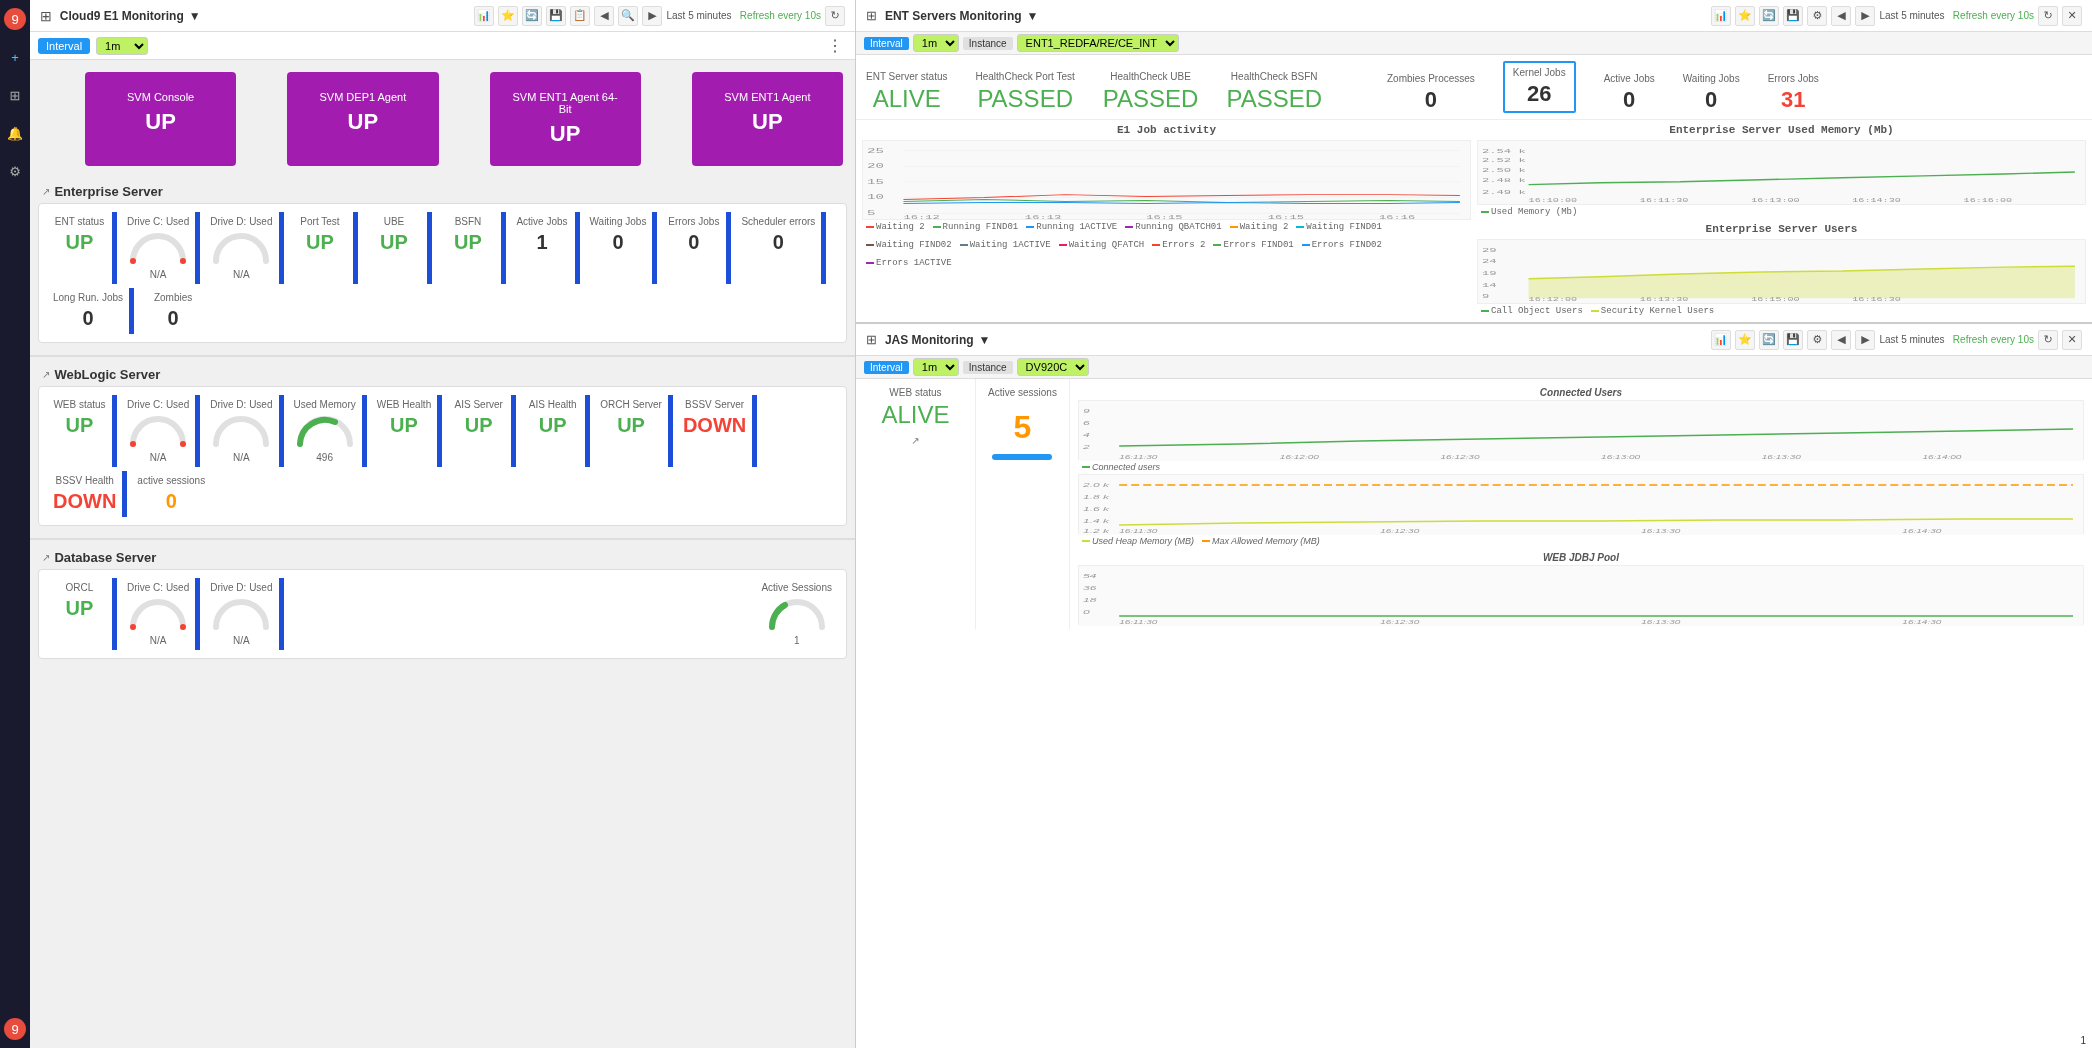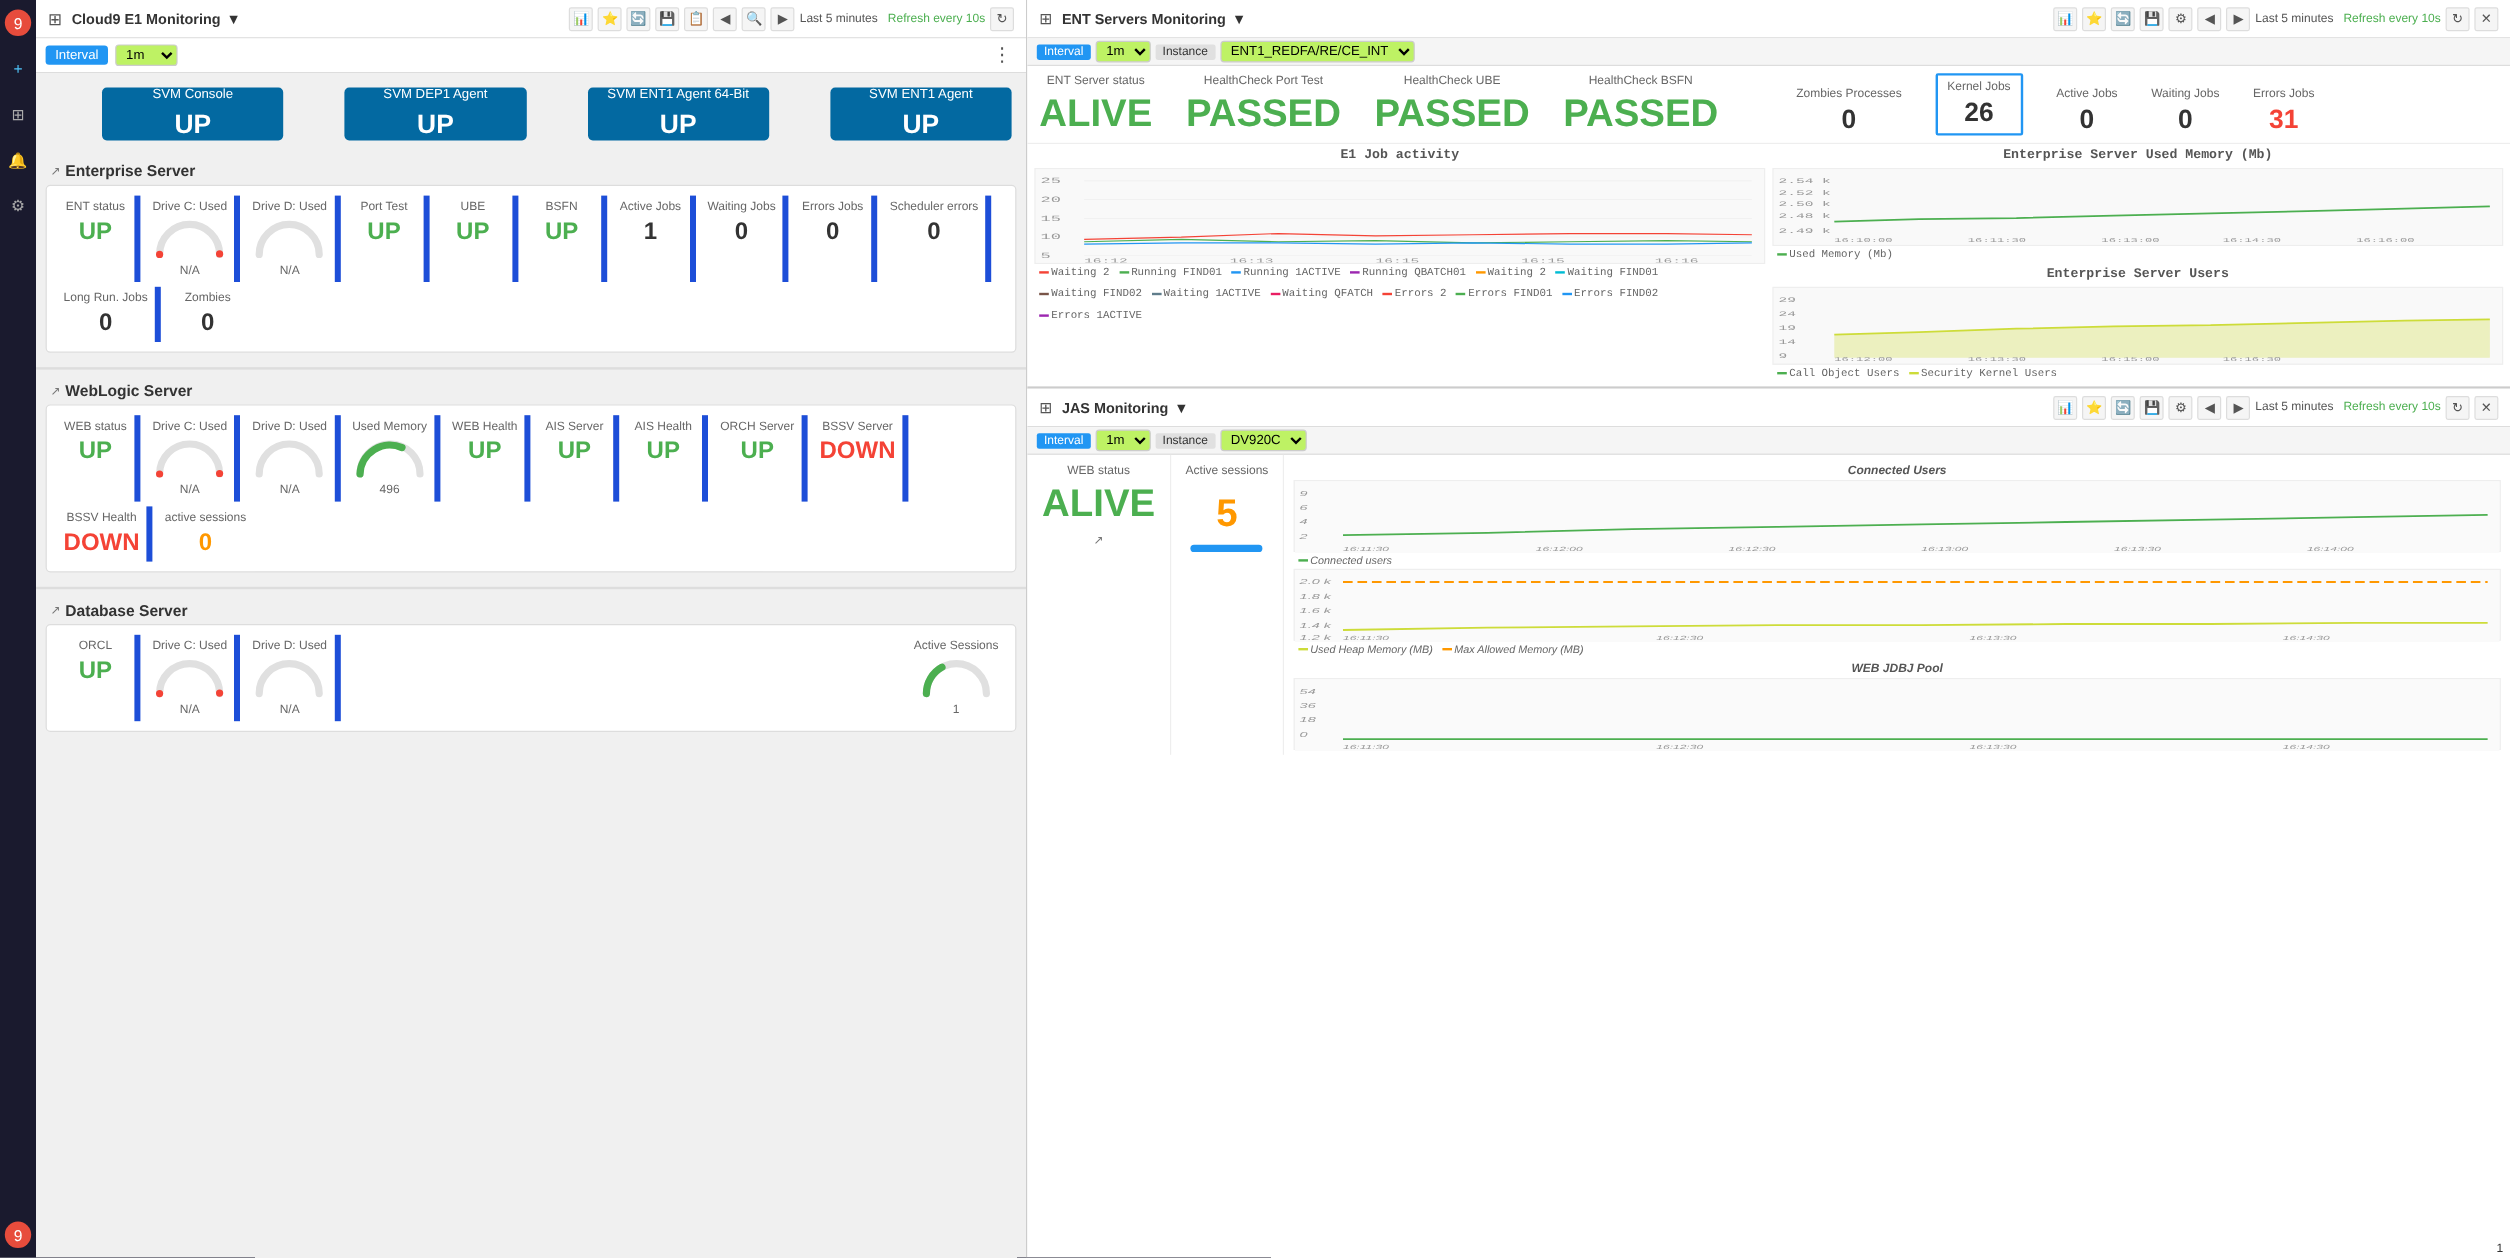--- a/index.html
+++ b/index.html
@@ -139,23 +139,23 @@
     
     .status-cards {
       display: flex;
       gap: 8px;
       padding: 12px;
       background: #f0f0f0;
       flex-shrink: 0;
     }
     .status-card {
       flex: 1;
-      background: #0369a1;
+      background: #a21caf;
       border-radius: 4px;
-      padding: 0;
+      padding: 19px;
       text-align: center;
       color: white;
       margin-left: 43px;
     }
     .status-card-label { font-size: 11px; margin-bottom: 6px; }
     .status-card-value { font-size: 22px; font-weight: bold; }
 
     
     .section {
       background: #f0f0f0;
@@ -211,21 +211,21 @@
       gap: 28px;
       align-items: flex-end;
       border-bottom: 1px solid #eee;
     }
     .ent-status-item {
       display: flex;
       flex-direction: column;
       align-items: center;
     }
     .ent-status-label { font-size: 10px; color: #666; margin-bottom: 3px; }
-    .ent-big-value { font-size: 32px; font-weight: bold; }
+    .ent-big-value { font-size: 24px; font-weight: normal; }
     .ent-big-value.green { color: #4caf50; }
     .ent-medium-value { font-size: 22px; font-weight: bold; color: #333; }
     .ent-red-value { font-size: 22px; font-weight: bold; color: #f44336; }
     .chart-title { font-size: 11px; color: #555; text-align: center; margin-bottom: 4px; font-weight: bold; }
     .chart-placeholder {
       width: 100%;
       height: 80px;
       background: #f9f9f9;
       border: 1px solid #eee;
       position: relative;

